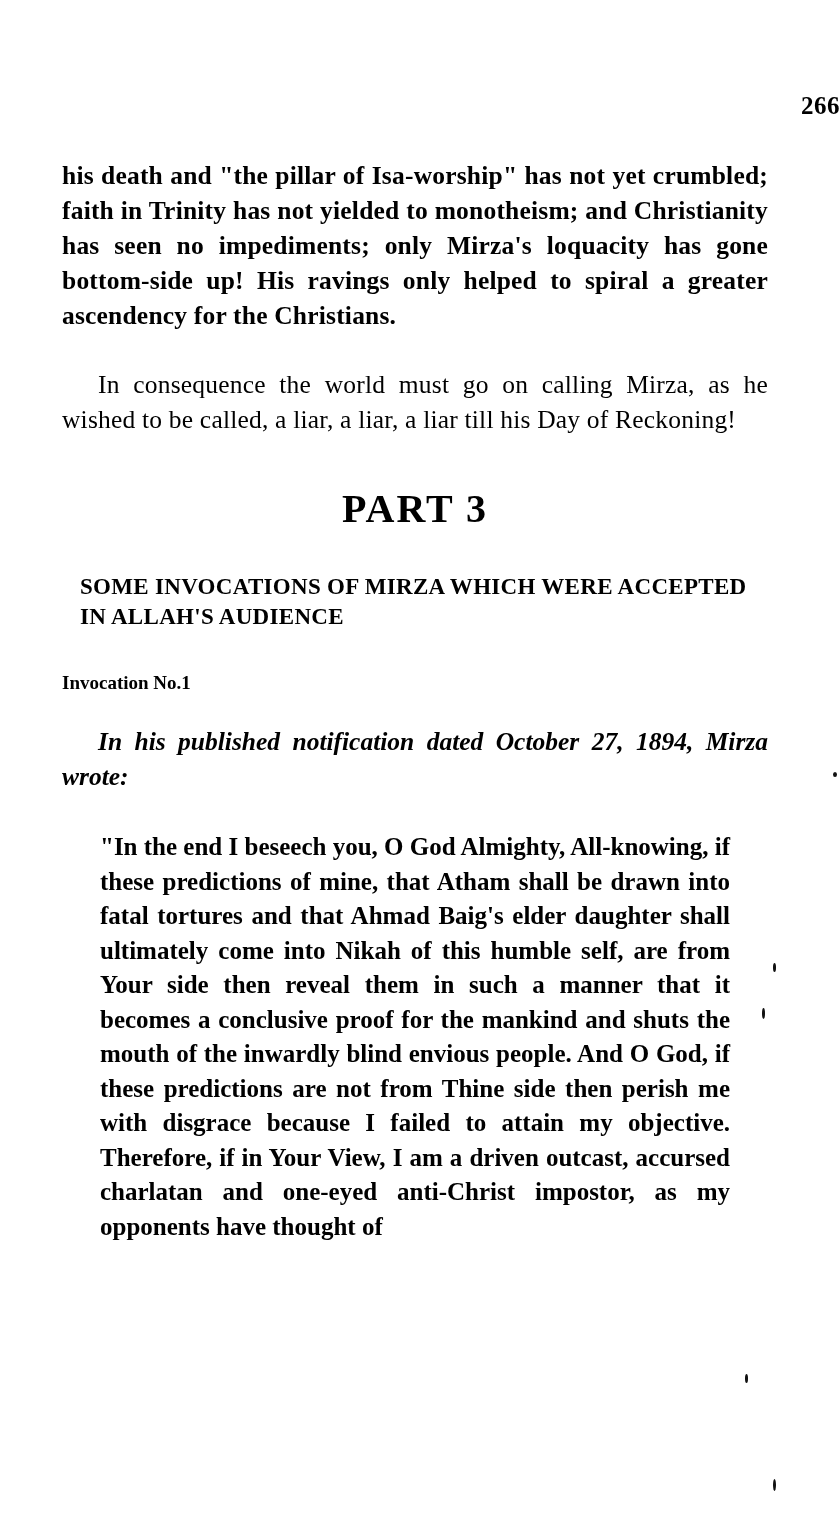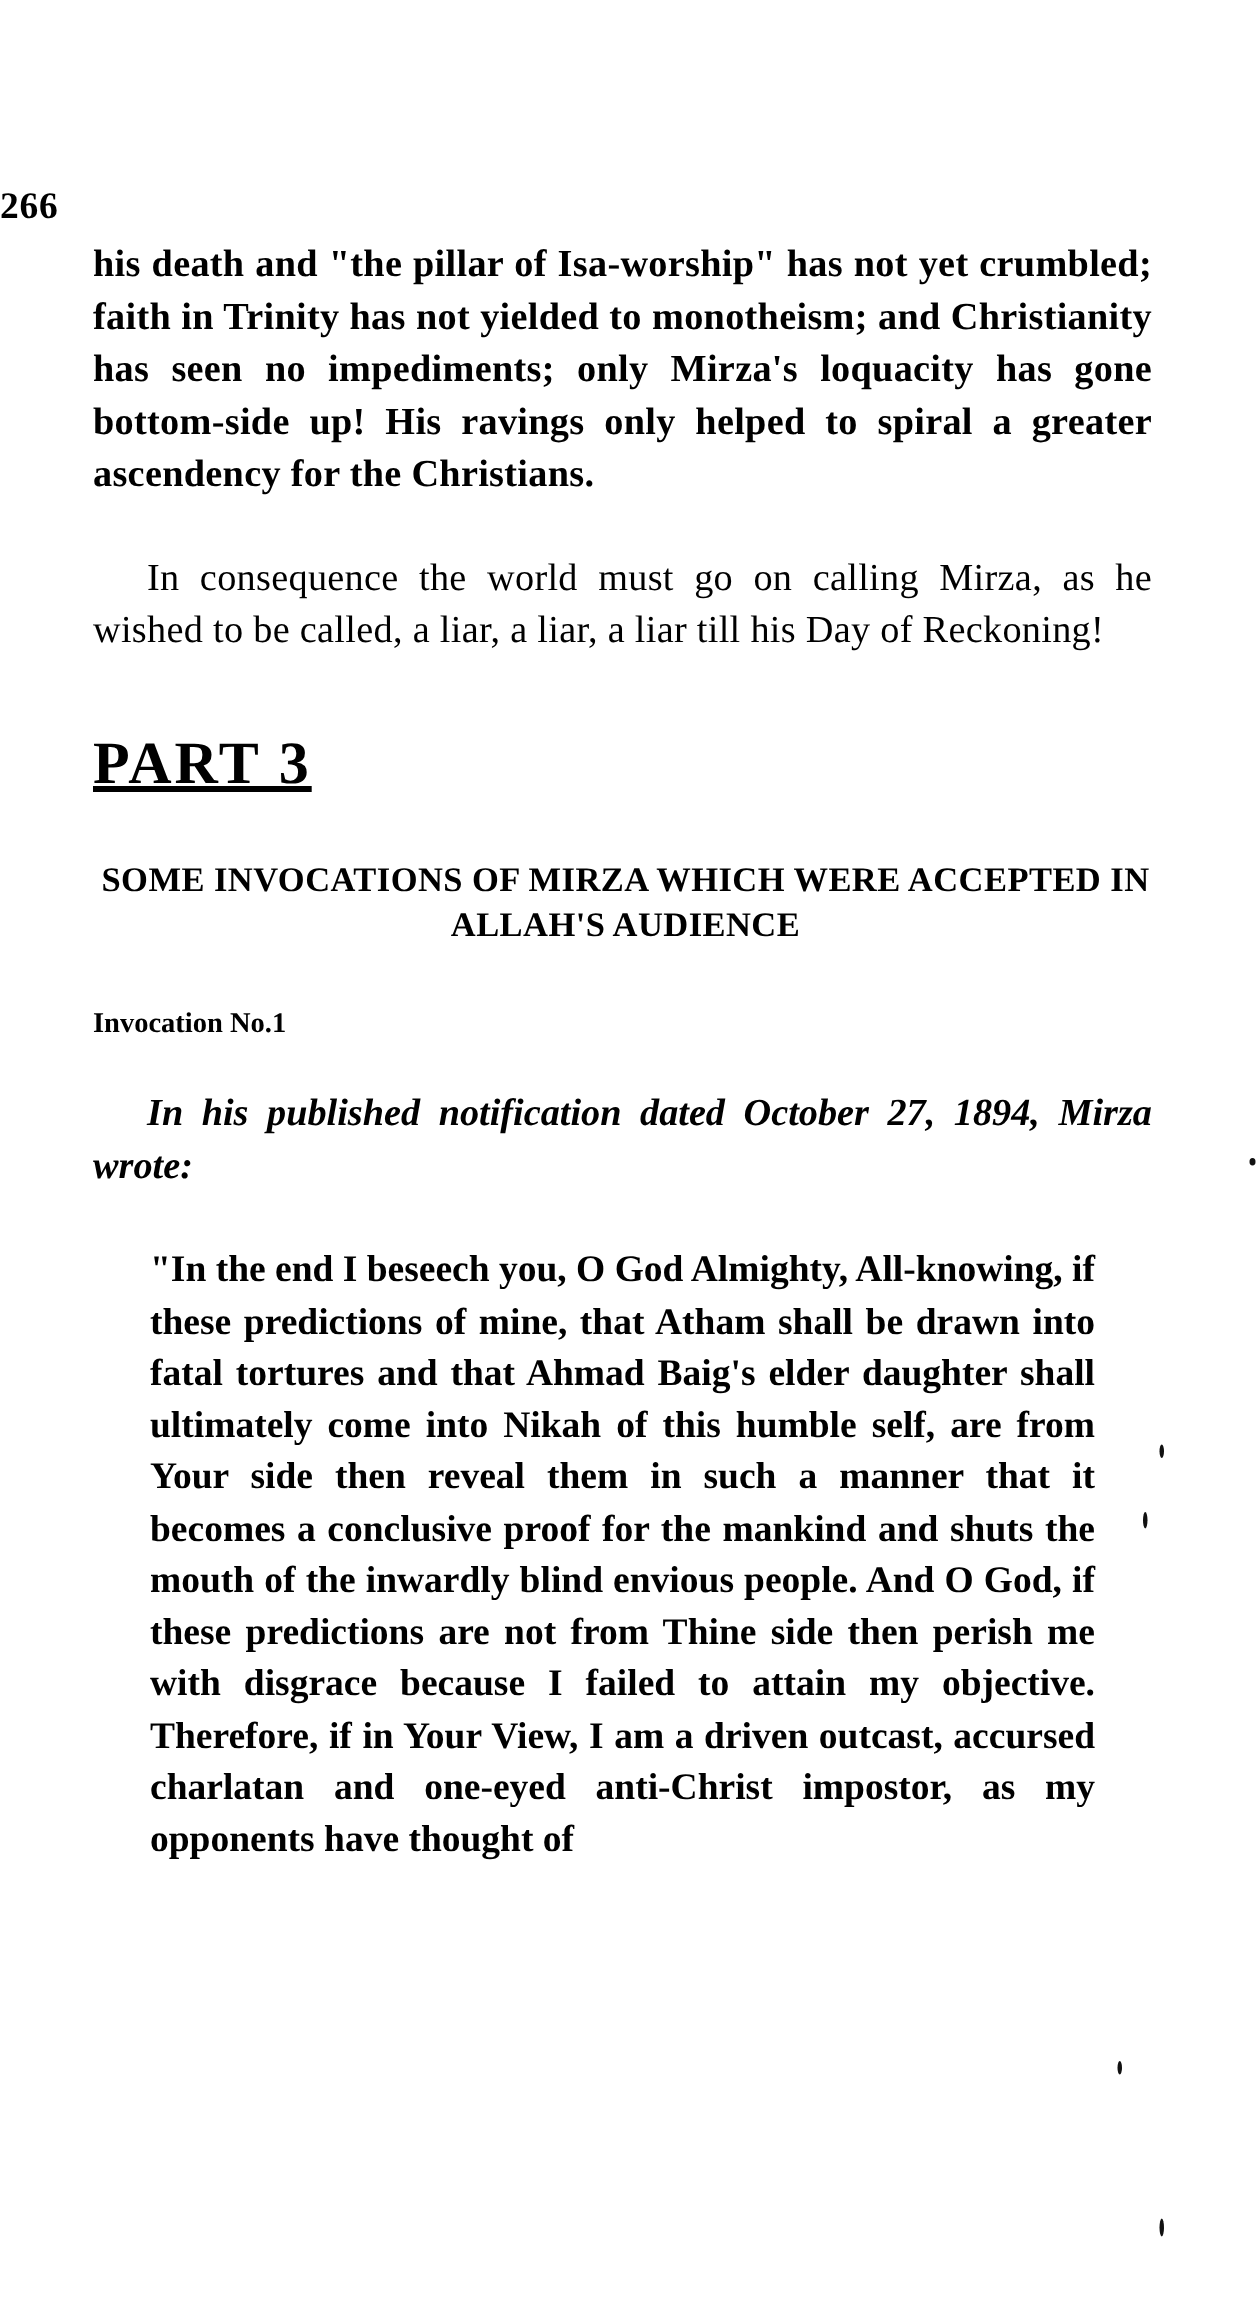--- a/index.html
+++ b/index.html
@@ -22,26 +22,25 @@
     width: 840px;
     height: 1540px;
     box-sizing: border-box;
     padding: 0;
   }
   .page-number {
     position: absolute;
     top: 92px;
     left: 0;
     width: 840px;
-    text-align: left;
+    text-align: right;
     font-size: 25px;
     font-weight: bold;
     letter-spacing: 0.5px;
     font-family: "Liberation Serif", serif;
-    margin-top: 32px;
   }
   .content {
     position: absolute;
     top: 158px;
     left: 62px;
     width: 706px;
   }
   p.body-text {
     margin: 0 0 0 0;
     font-size: 25.5px;
@@ -59,30 +58,28 @@
   }
   .indent {
     display: inline-block;
     width: 36px;
   }
   .bold {
     font-weight: normal;
   }
   .part-heading {
     margin: 48px 0 0 0;
-    text-align: left;
+    text-align: center;
     font-size: 40px;
     font-weight: bold;
     letter-spacing: 2px;
     font-family: "Liberation Serif", serif;
-    text-decoration: underline;
   }
   .section-heading {
-    margin: 40px 0 0 4px;
-    text-align: center;
+    margin: 40px 0 0 18px;
     font-size: 23px;
     font-weight: bold;
     line-height: 30px;
     letter-spacing: 0.3px;
     font-family: "Liberation Serif", serif;
   }
   .subheading {
     margin: 40px 0 0 0;
     font-size: 19px;
     font-weight: bold;

